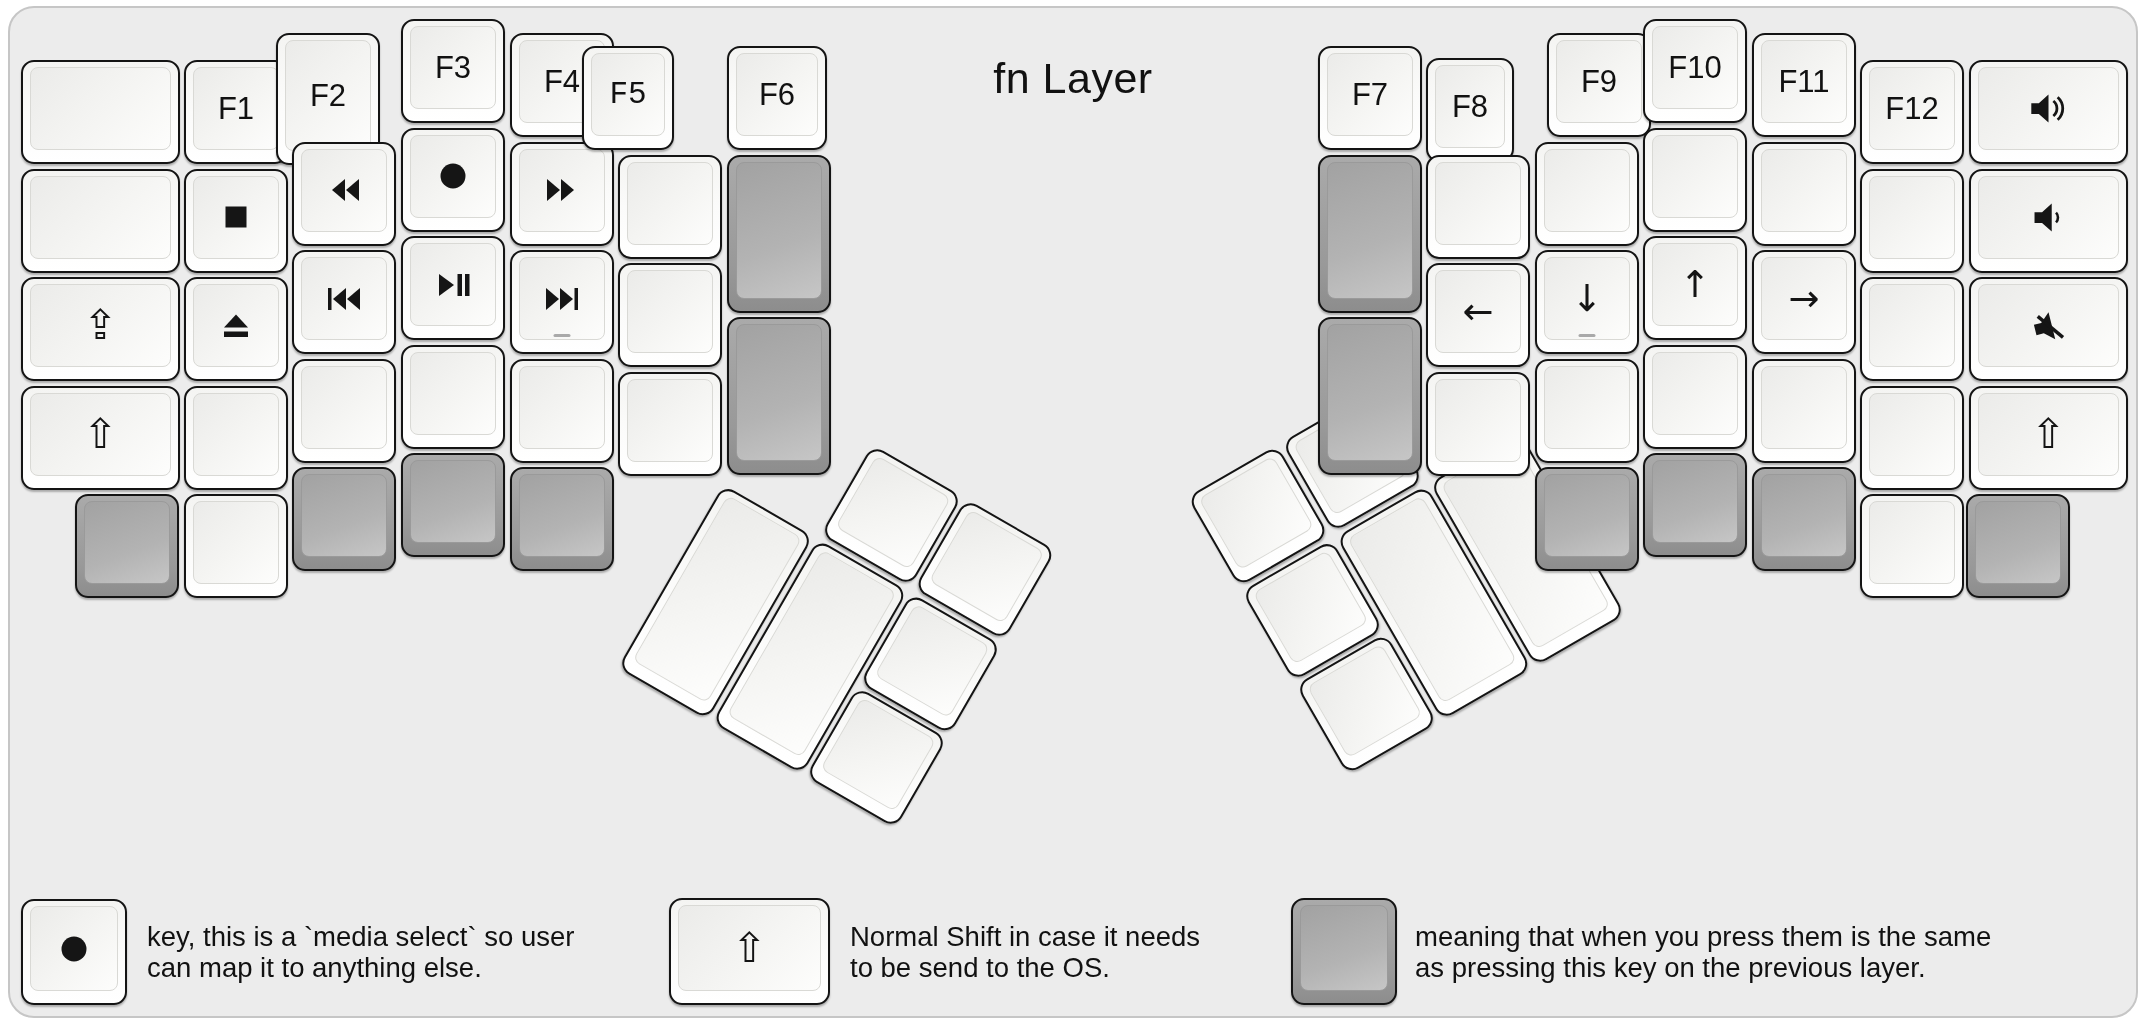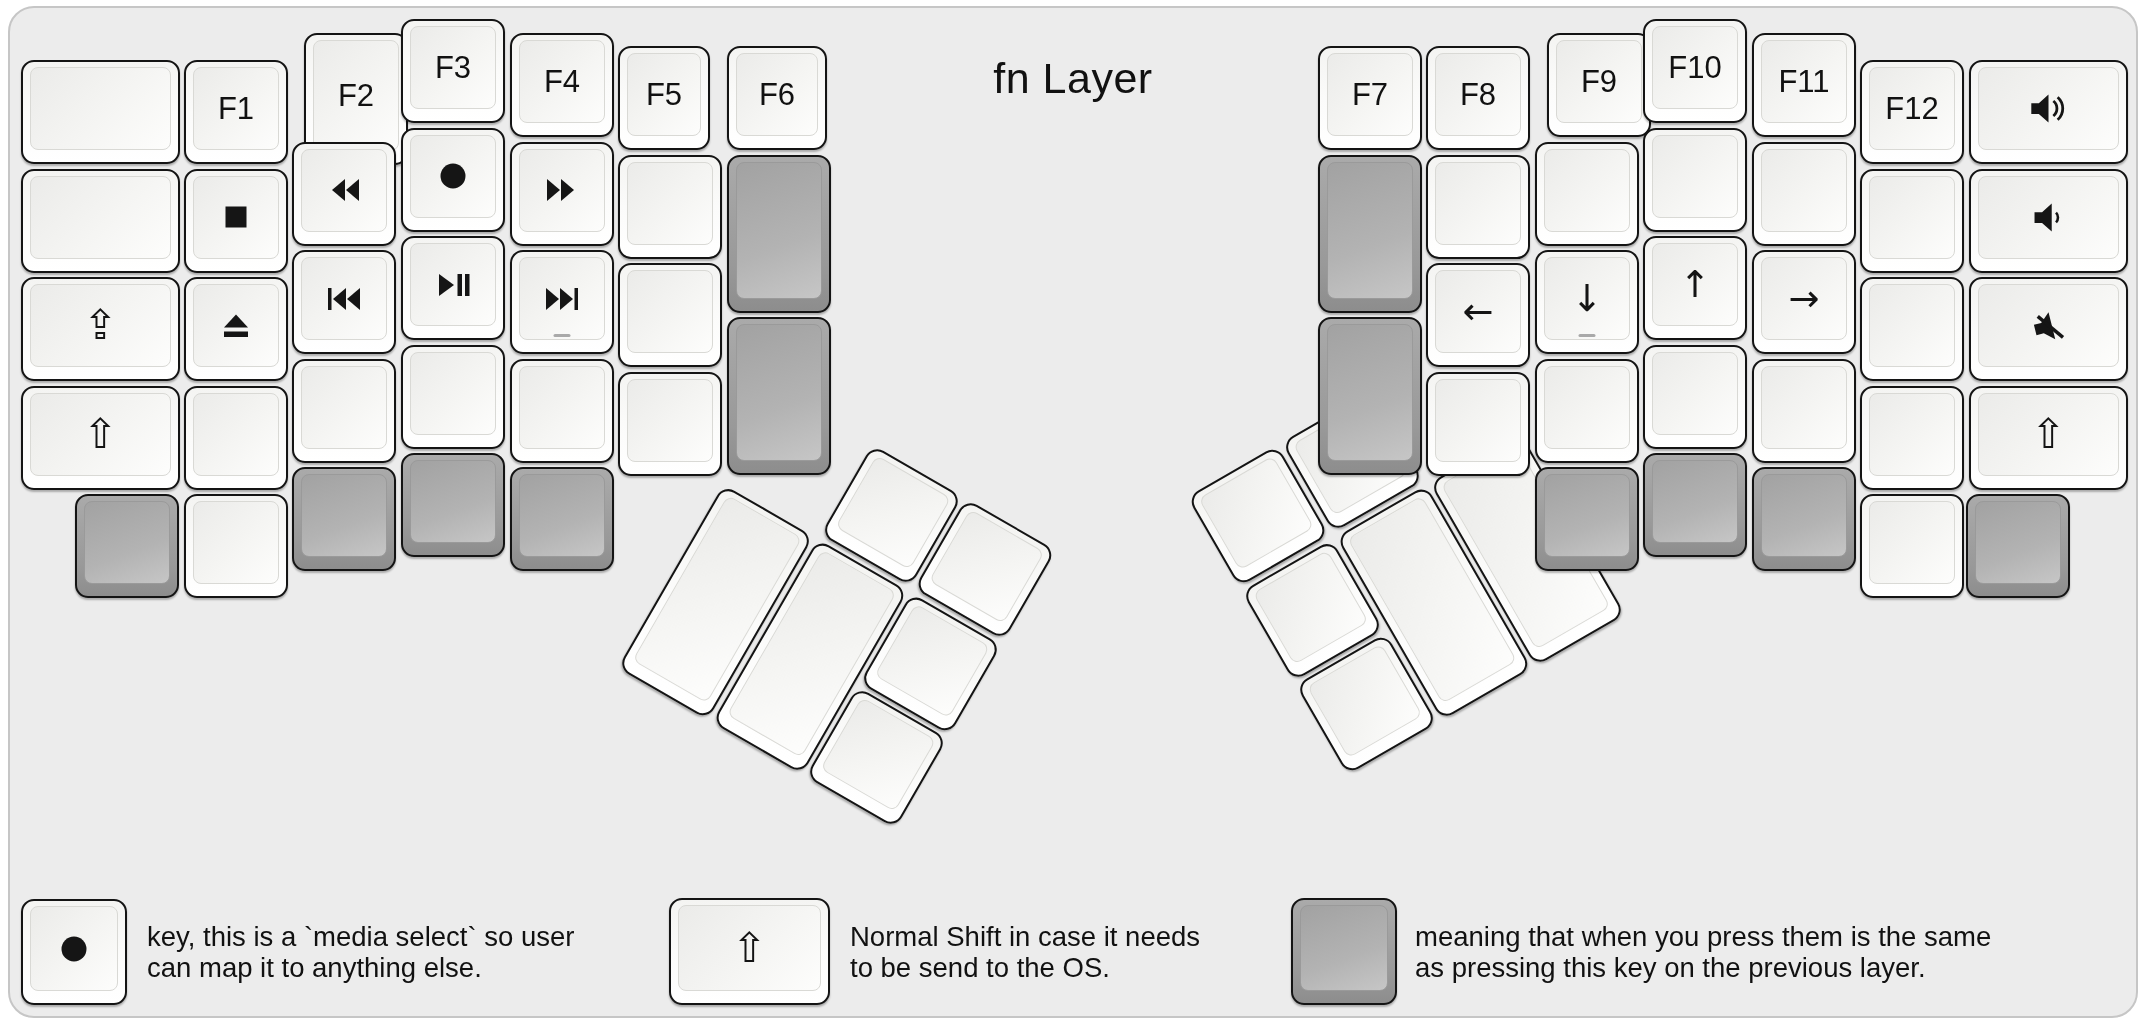--- a/index.html
+++ b/index.html
@@ -116,21 +116,21 @@
             <svg class="icon-svg" width="40" height="40" viewBox="0 0 40 40" fill="#151515">
               <path d="M20 8.5 L32 21.5 H8 Z"></path>
               <rect x="8" y="25.5" width="24" height="5.5"></rect>
             </svg>
           </span>
         </div>
       </div>
       <div class="key" style="left: 184px; top: 385.5px; width: 104px; height: 104px;">
         <div class="cap"></div>
       </div>
-      <div class="key" style="left: 304px; top: 33px; width: 104px; height: 132px;">
+      <div class="key" style="left: 276px; top: 33px; width: 104px; height: 132px;">
         <div class="cap">
           <span class="klabel">F2</span>
         </div>
       </div>
       <div class="key" style="left: 292px; top: 141.5px; width: 104px; height: 104px;">
         <div class="cap">
           <span>
             <svg class="icon-svg" width="40" height="40" viewBox="0 0 40 40" fill="#151515">
               <path d="M21 9 L8 20 L21 31 Z"></path>
               <path d="M35 9 L22 20 L35 31 Z"></path>
@@ -203,21 +203,21 @@
               <path d="M18 9 L31 20 L18 31 Z"></path>
               <rect x="32.5" y="9" width="3.5" height="22"></rect>
             </svg>
           </span>
         </div>
         <div class="homing"></div>
       </div>
       <div class="key" style="left: 510px; top: 358.5px; width: 104px; height: 104px;">
         <div class="cap"></div>
       </div>
-      <div class="key" style="left: 618px; top: 46px; width: 92px; height: 104px;">
+      <div class="key" style="left: 582px; top: 46px; width: 92px; height: 104px; font-family: Liberation Mono, monospace;">
         <div class="cap">
           <span class="klabel">F5</span>
         </div>
       </div>
       <div class="key" style="left: 618px; top: 154.5px; width: 104px; height: 104px;">
         <div class="cap"></div>
       </div>
       <div class="key" style="left: 618px; top: 263px; width: 104px; height: 104px;">
         <div class="cap"></div>
       </div>
@@ -254,21 +254,21 @@
         <div class="cap">
           <span class="klabel">F7</span>
         </div>
       </div>
       <div class="key gray" style="left: 1318px; top: 154.5px; width: 104px; height: 158px;">
         <div class="cap"></div>
       </div>
       <div class="key gray" style="left: 1318px; top: 317px; width: 104px; height: 158px;">
         <div class="cap"></div>
       </div>
-      <div class="key" style="left: 1426px; top: 46px; width: 104px; height: 104px; text-decoration: underline;">
+      <div class="key" style="left: 1426px; top: 58px; width: 88px; height: 104px; text-decoration: underline;">
         <div class="cap">
           <span class="klabel">F8</span>
         </div>
       </div>
       <div class="key" style="left: 1426px; top: 154.5px; width: 104px; height: 104px;">
         <div class="cap"></div>
       </div>
       <div class="key" style="left: 1426px; top: 263px; width: 104px; height: 104px;">
         <div class="cap">
           <span class="glyph arrow">←</span>

